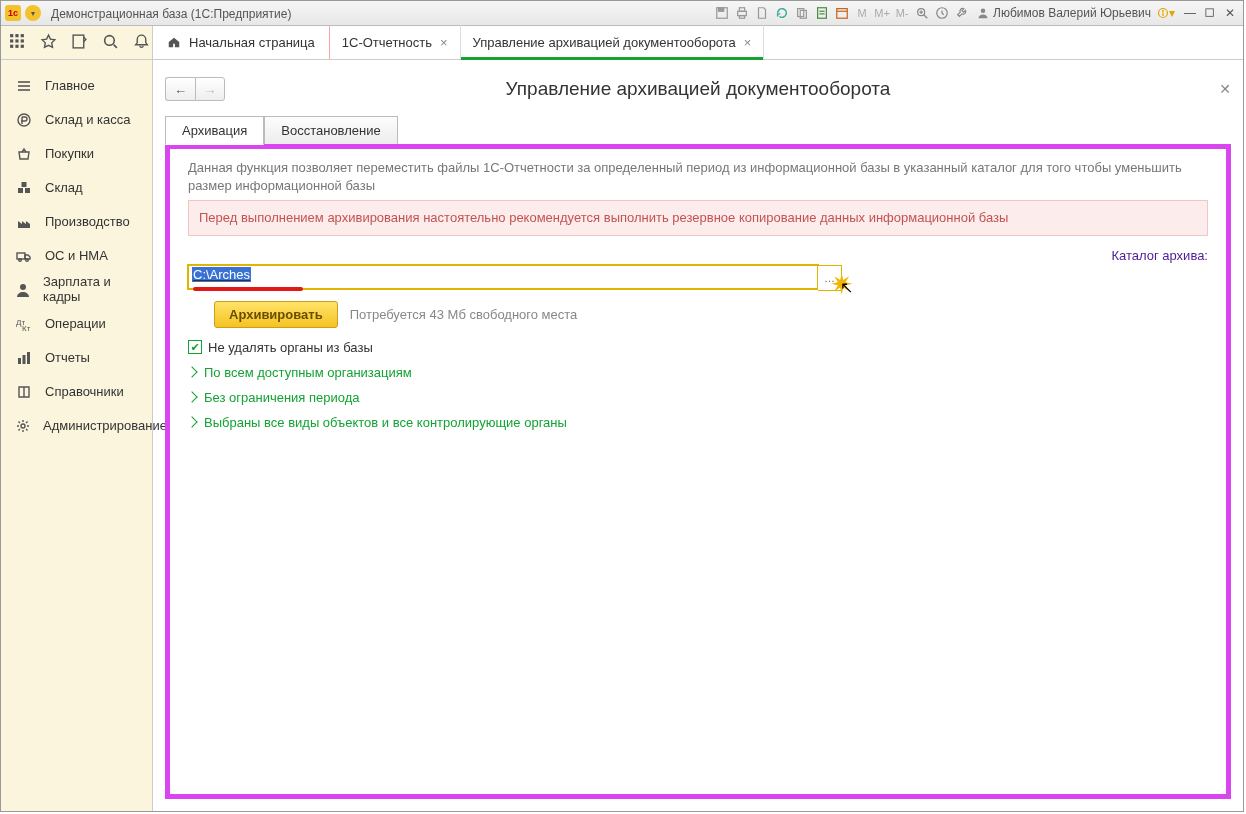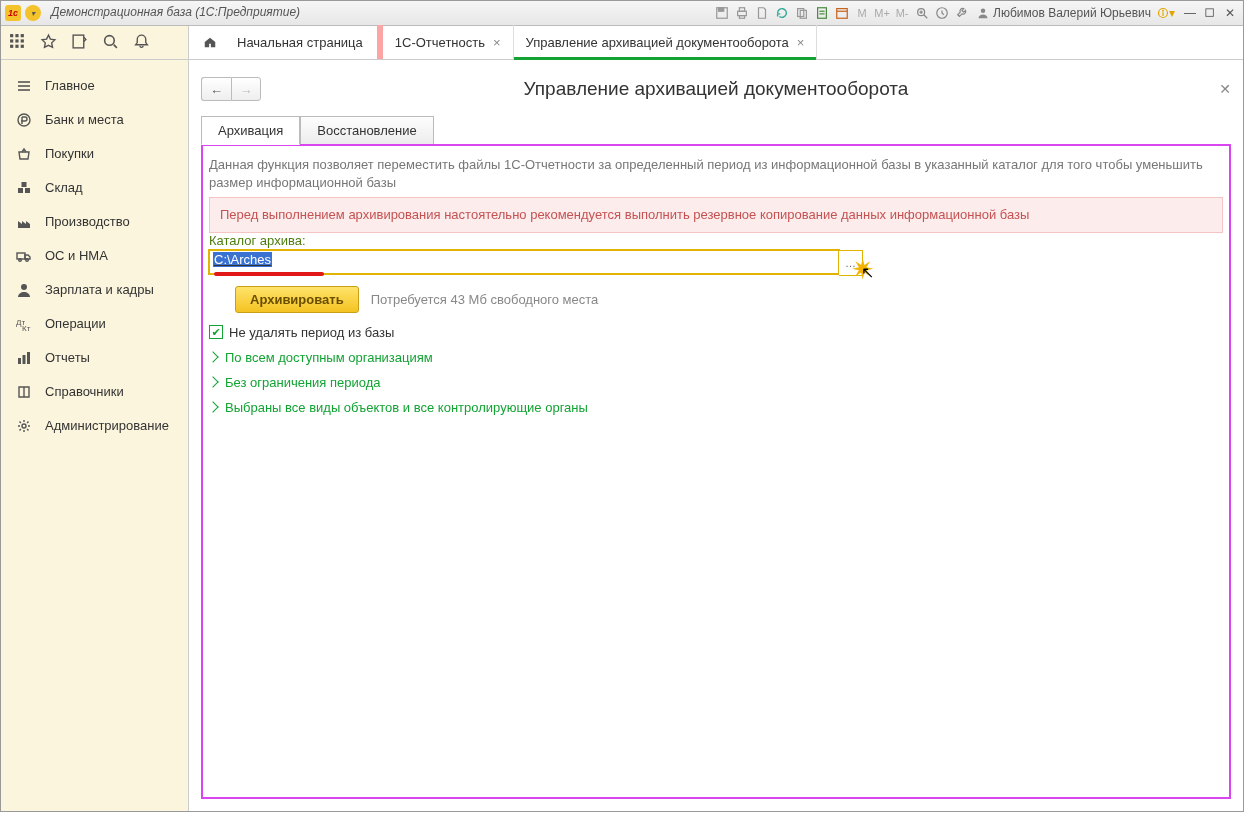--- a/index.html
+++ b/index.html
@@ -1,65 +1,65 @@
 <!DOCTYPE html>
 <html><head>
 <meta charset="utf-8">
 <style>
   * { box-sizing: border-box; }
   body { margin:0; font-family: Arial, sans-serif; font-size:13px; color:#333; background:#fff; }
   .window { border:1px solid #999; width:1244px; height:812px; display:flex; flex-direction:column; background:#fff; }
   .titlebar { height:25px; background: linear-gradient(#f6f6f6,#e7e7e7); border-bottom:1px solid #bbb; display:flex; align-items:center; font-size:12px; color:#444; }
-  .titlebar-left { display:flex; align-items:flex-start; gap:4px; padding-left:4px;font-style:italic; }
+  .titlebar-left { display:flex; align-items:flex-end; gap:4px; padding-left:4px; }
   .logo1c { width:16px; height:16px; background:#f4c22b; border-radius:3px; display:flex; align-items:center; justify-content:center; font-size:9px; color:#c00; font-weight:bold; }
   .dropdown-btn { width:16px; height:16px; background:#f4c22b; border-radius:8px; display:flex; align-items:center; justify-content:center; font-size:8px; color:#555; }
   .title-text { margin-left:6px; color:#555; }
   .titlebar-right { margin-left:auto; display:flex; align-items:center; gap:2px; padding-right:4px; }
   .tb-icon { width:18px; height:18px; display:flex; align-items:center; justify-content:center; color:#888; font-size:12px; cursor:pointer; }
   .tb-icon svg { width:14px; height:14px; }
   .m-btn { color:#aaa; font-size:11px; padding:0 1px; }
   .user { display:flex; align-items:center; gap:4px; color:#555; font-size:12px; padding:0 4px;}
   .win-btns { display:flex; gap:2px; margin-left:4px;}
   .win-btn { width:18px; height:16px; display:flex; align-items:center; justify-content:center; color:#555; }
 
   .body { flex:1; display:flex; min-height:0; }
-  .toolbar-strip { width:188px; border-right:1px solid #ccc; background:#fbf5dd; display:flex; flex-direction:column; }
+  .toolbar-strip { width:152px; border-right:1px solid #ccc; background:#fbf5dd; display:flex; flex-direction:column; }
   .tool-top { height:34px; border-bottom:1px solid #ccc; display:flex; align-items:center; gap:14px; padding:0 8px; }
   .tool-top .tb { color:#555; font-size:15px; cursor:pointer;}
   .tool-top svg { width:17px; height:17px; }
   .nav { flex:1; padding-top:8px; }
   .nav-item { height:34px; display:flex; align-items:center; gap:12px; padding:0 14px; color:#333; cursor:pointer; font-size:13px;}
   .nav-item .nicon { width:18px; height:18px; display:flex; align-items:flex-end; justify-content:center; color:#555; }
   .nav-item .nicon svg { width:16px; height:16px; }
 
   .main-col { flex:1; display:flex; flex-direction:column; min-width:0;}
   .tab-row { height:34px; border-bottom:1px solid #ccc; display:flex; align-items:flex-end; }
-  .tab-home { display:flex; align-items:center; gap:20px; padding:0 14px; height:34px; border-right:6px solid #fca5a5; }
+  .tab-home { display:flex; align-items:center; gap:8px; padding:0 14px; height:34px; border-right:1px solid #fca5a5; }
   .tab { display:flex; align-items:center; gap:8px; height:34px; padding:0 12px; border-right:1px solid #ddd; font-size:13px; color:#333; cursor:pointer; }
   .tab.active { position:relative; }
   .tab.active::after { content:""; position:absolute; left:0; right:0; bottom:-1px; height:3px; background:#12a333; }
   .tab .x { color:#888; font-size:13px; }
 
   .content { flex:1; padding:10px 12px 12px 12px; display:flex; flex-direction:column; min-height:0;}
   .page-header { display:flex; align-items:center; position:relative; height:38px;}
   .nav-btns { display:flex; gap:0; }
   .nav-btn { width:30px; height:24px; border:1px solid #bbb; background:linear-gradient(#fff,#eee); display:flex; align-items:center; justify-content:center; color:#555; }
   .nav-btn:first-child { border-radius:3px 0 0 3px; border-right:none;}
   .nav-btn:last-child { border-radius:0 3px 3px 0; color:#bbb;}
   .page-title { font-size:19px; color:#333; position:absolute; left:50%; transform:translateX(-50%); }
   .page-close { margin-left:auto; color:#888; cursor:pointer; font-size:14px; }
 
   .tabs2 { display:flex; margin-top:8px; }
   .tab2 { border:1px solid #bbb; padding:6px 16px; font-size:13px; background:linear-gradient(#fdfdfd,#ececec); border-bottom:none; margin-bottom:-1px; cursor:pointer;}
   .tab2.active { background:#fff; border-bottom:1px solid #fff; z-index:1;}
-  .pane-border { border:2px solid #d946ef; flex:1; padding:10px 6px; background:#fff; overflow:auto;}
+  .pane-border { border:5px solid #d946ef; flex:1; padding:10px 18px; background:#fff; overflow:auto;}
 
   .desc-text { font-size:13px; color:#777; line-height:1.35; }
   .warning-box { background:#fcecec; border:1px solid #f5c5c5; color:#c55252; padding:8px 10px; font-size:13px; margin-top:6px; line-height:1.35;}
-  .label { font-size:13px; color:#4d7c0f;}
+  .label { margin-top:12px; font-size:13px; color:#4c1d95;text-align:right;}
   .field-row { position:relative; margin-top:2px; display:flex; align-items:stretch;}
   .path-input { width:630px; height:24px; border:1px solid #e0b400; outline:1px solid #e0b400; padding:1px 3px; font-size:13px; font-family:Arial;text-decoration:underline; }
   .path-input .sel { background:#3a72d4; color:#fff; padding:0 1px; }
   .red-underline { position:absolute; left:5px; top:22px; width:110px; height:4px; background:#e01818; border-radius:2px; }
   .browse-btn { width:24px; height:26px; border:1px solid #e0b400; border-left:none; background:#fff; display:flex; align-items:center; justify-content:center; position:relative;}
   .star-burst { position:absolute; left:12px; top:2px; font-size:28px; color:#f2b400; }
   .cursor-arrow { position:absolute; left:22px; top:12px; font-size:16px; color:#000; }
 
   .action-row { display:flex; align-items:center; gap:12px; margin-top:10px;}
   .archive-btn { background:linear-gradient(#ffe36a,#f4c322); border:1px solid #c99f13; color:#6a4e00; font-weight:bold; padding:5px 14px; border-radius:3px; font-size:13px; cursor:pointer;margin-left:26px;}
@@ -214,21 +214,21 @@
             </span>
             <span>Главное</span>
           </div>
           <div class="nav-item">
             <span class="nicon">
               <svg viewBox="0 0 16 16" fill="none" stroke="#555" stroke-width="1.4">
                 <circle cx="8" cy="8" r="6"></circle>
                 <path d="M6 5h3a2 2 0 0 1 0 4H6M5 9h5M6 5v7"></path>
               </svg>
             </span>
-            <span>Банк и места</span>
+            <span>Склад и касса</span>
           </div>
           <div class="nav-item">
             <span class="nicon">
               <svg viewBox="0 0 16 16" fill="none" stroke="#555" stroke-width="1.4">
                 <path d="M3 6h10l-1 7H4z"></path>
                 <path d="M6 6l2-3 2 3"></path>
               </svg>
             </span>
             <span>Покупки</span>
           </div>
@@ -358,21 +358,21 @@
             </div>
           </div>
 
           <div class="action-row">
             <button class="archive-btn">Архивировать</button>
             <span class="hint-text">Потребуется 43 Мб свободного места</span>
           </div>
 
           <div class="checkbox-row">
             <div class="cb">✔</div>
-            <span>Не удалять период из базы</span>
+            <span>Не удалять органы из базы</span>
           </div>
 
           <div id="links">
               <div class="link-row">
                 <span class="chev"></span>
                 <span>По всем доступным организациям</span>
               </div>
               <div class="link-row">
                 <span class="chev"></span>
                 <span>Без ограничения периода</span>

